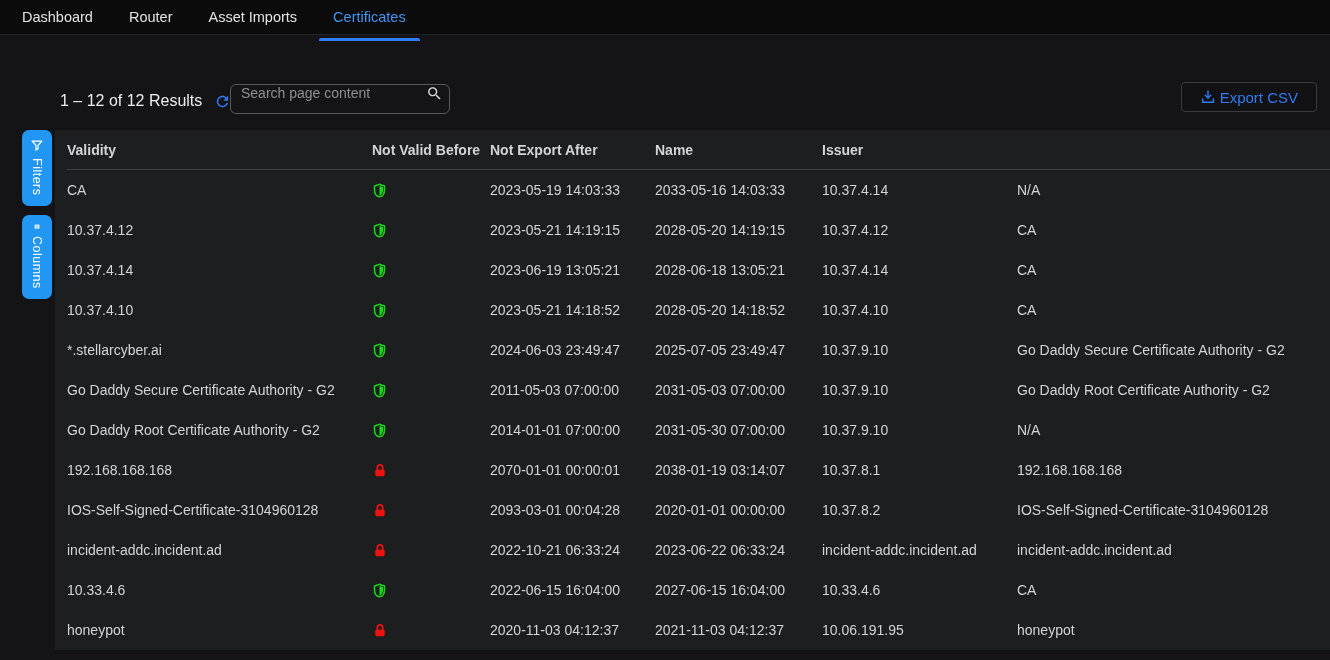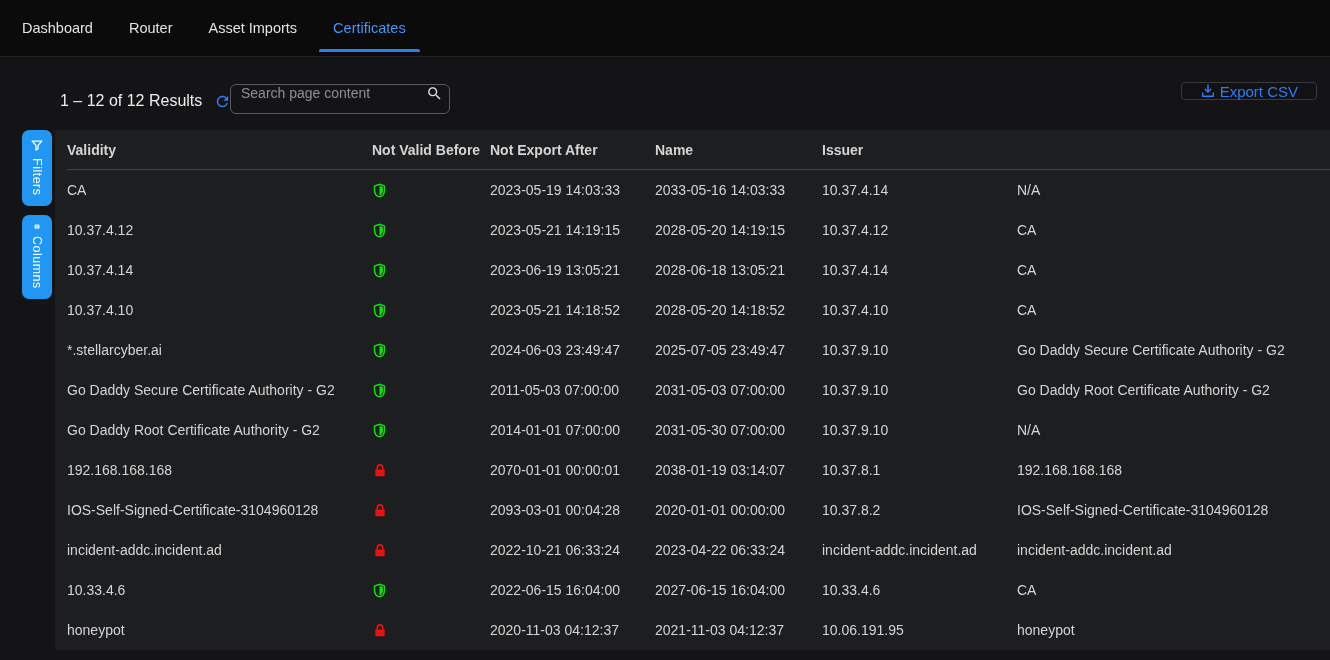--- a/index.html
+++ b/index.html
@@ -12,21 +12,21 @@
   *{margin:0;padding:0;box-sizing:border-box;}
   html,body{width:1330px;height:660px;overflow:hidden;}
   body{
     background:#141416;
     font-family:"Liberation Sans","DejaVu Sans",sans-serif;
     color:#d6d6d6;
     position:relative;
   }
   
   .navbar{
-    position:absolute;top:0;left:0;right:0;height:57px;
+    position:absolute;top:0;left:0;right:0;height:35px;
     background:#0b0b0c;
     border-bottom:1px solid #242427;
     display:flex;align-items:center;
     padding:0 22px;gap:36px;
   }
   .tab{
     font-size:14.5px;color:#e3e3e3;height:47px;
     display:flex;align-items:center;position:relative;
     cursor:pointer;white-space:nowrap;
   }
@@ -48,21 +48,21 @@
     display:flex;align-items:flex-start;background:transparent;
   }
   .searchbox input{
     flex:1;background:transparent;border:none;outline:none;
     color:#d6d6d6;font-size:14px;padding:0 4px 0 10px;
     font-family:"Liberation Sans","DejaVu Sans",sans-serif;
   }
   .searchbox input::placeholder{color:#8f8f92;}
   .search-icon-btn{background:none;border:none;cursor:pointer;display:flex;align-items:center;padding:0 8px 0 0;}
   .export-btn{
-    position:absolute;right:13px;top:35px;height:18px;
+    position:absolute;right:13px;top:35px;height:30px;
     display:flex;align-items:center;gap:4px;
     background:#121214;border:1px solid #3a3a3e;border-radius:4px;
     color:var(--link-blue);font-size:15px;padding:0 18px;cursor:pointer;
     font-family:"Liberation Sans","DejaVu Sans",sans-serif;
   }
   
   .rail-btn{
     position:absolute;left:22px;width:30px;
     background:var(--accent-blue);color:#fff;
     border:none;border-radius:7px;cursor:pointer;
@@ -283,21 +283,21 @@
 
   <div class="tr">
     <div class="td">incident-addc.incident.ad</div>
     <div class="td validity">
   <svg width="16" height="17" viewBox="0 0 24 24">
     <path d="M8 11V7.5a4 4 0 0 1 8 0V11" fill="none" stroke="#ee1111" stroke-width="2.6"></path>
     <rect x="5" y="10.5" width="14" height="10" rx="1.6" fill="#ee1111"></rect>
   </svg>
 </div>
     <div class="td">2022-10-21 06:33:24</div>
-    <div class="td">2023-04-22 06:33:24</div>
+    <div class="td">2023-06-22 06:33:24</div>
     <div class="td">incident-addc.incident.ad</div>
     <div class="td">incident-addc.incident.ad</div>
   </div>
 
   <div class="tr">
     <div class="td">10.33.4.6</div>
     <div class="td validity">
   <svg width="15" height="19" viewBox="0 0 24 24">
     <path d="M12 2 20 5v6c0 5.5-3.4 10-8 11-4.6-1-8-5.5-8-11V5z" fill="none" stroke="#1bd71b" stroke-width="2.4"></path>
     <path d="M12 4.4 17.8 6.6v4.4c0 4.2-2.4 7.7-5.8 8.8z" fill="#1bd71b"></path>

